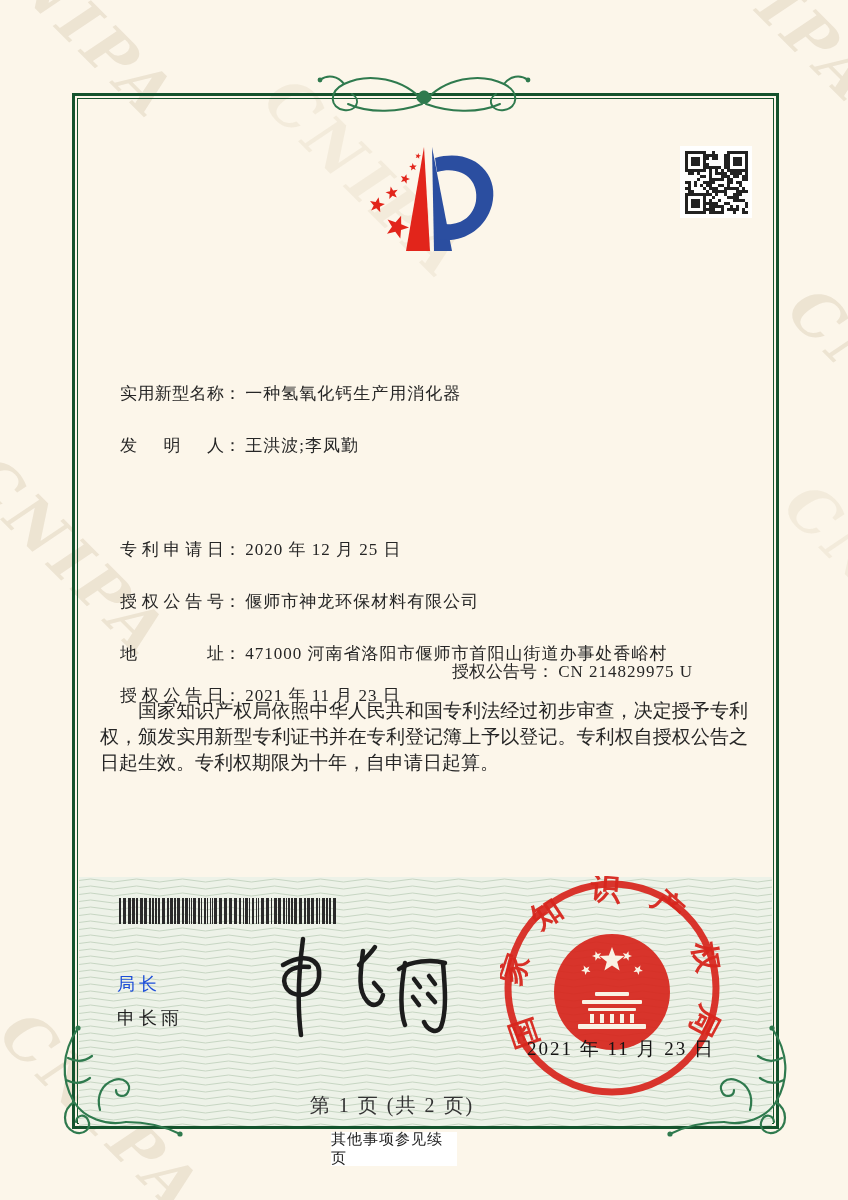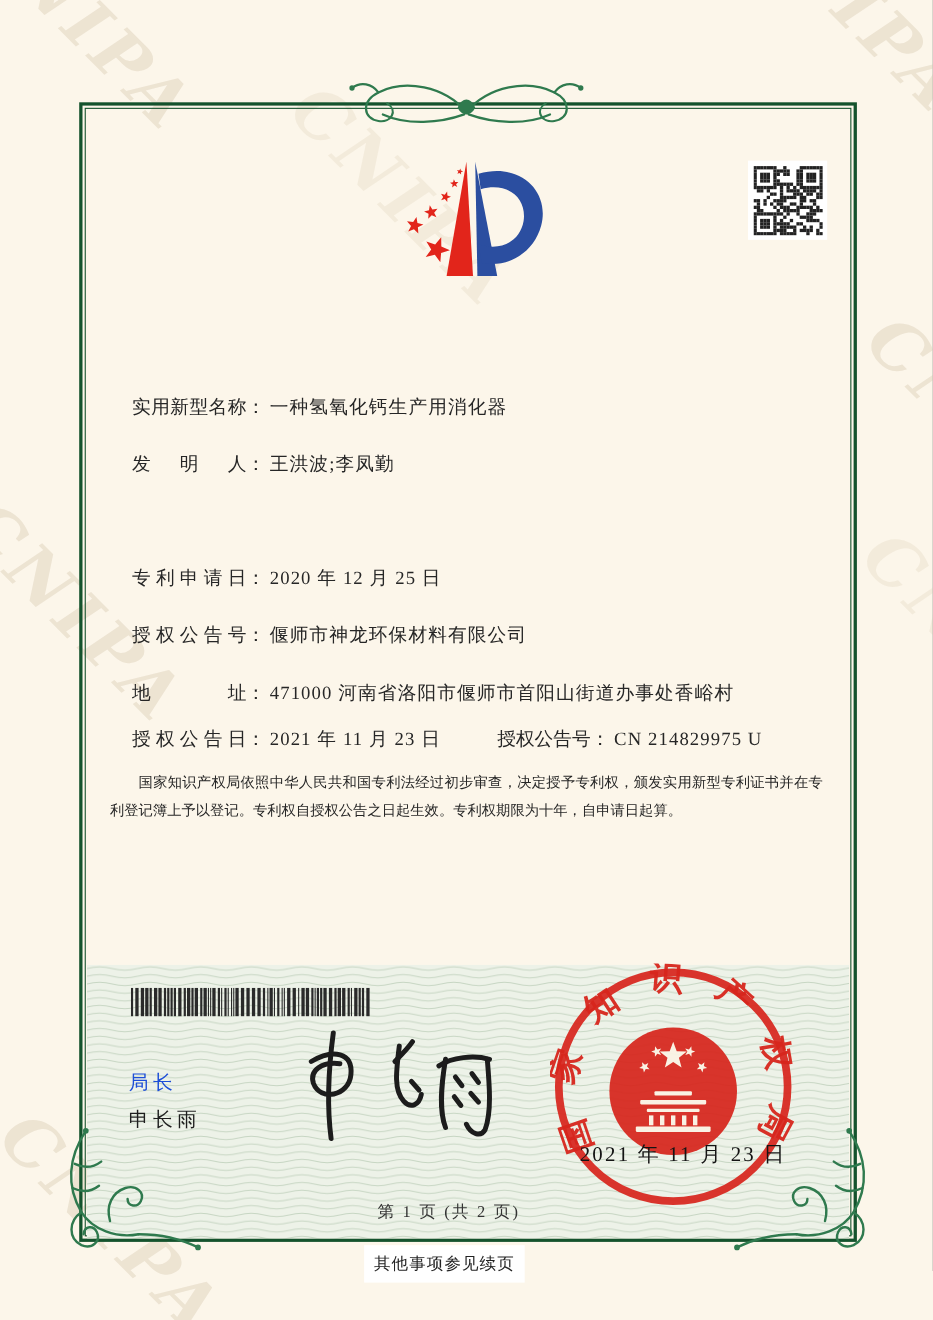--- a/index.html
+++ b/index.html
@@ -58,49 +58,50 @@
   .title{
     position:absolute;left:0;top:250px;width:100%;
     text-align:center;font-size:40px;font-weight:bold;
     letter-spacing:7px;color:#111;
   }
   .frow{position:absolute;left:0;font-size:17px;white-space:nowrap;color:#262626;}
   .flabel{
     display:inline-block;width:104px;
     text-align:justify;text-align-last:justify;
     vertical-align:bottom;
+    margin-top:24px;
   }
   .fcolon{display:inline-block;}
   .fvalue{letter-spacing:1px;}
   .grant2{position:absolute;left:332px;top:0;}
   
   .paras{
     position:absolute;left:100px;top:698px;width:648px;
-    font-size:13px;line-height:26px;text-align:justify;color:#262626;
+    font-size:19px;line-height:26px;text-align:justify;color:#262626;
   }
   .paras p{margin:0;text-indent:2em;}
   
   .barcode{position:absolute;left:119px;top:898px;width:218px;height:26px;}
   
   .role{position:absolute;left:117px;top:972px;font-size:18px;letter-spacing:4px;color:#1d4ed8;}
   .signer{position:absolute;left:117px;top:1006px;font-size:18px;letter-spacing:4px;color:#1e1e1e;}
   .sig{position:absolute;left:247px;top:925px;}
   
   .seal{position:absolute;left:500px;top:876px;}
   .sealdate{
     position:absolute;left:527px;top:1036px;
     font-size:19px;letter-spacing:2px;color:#141414;
   }
   
   .pageno{
-    position:absolute;left:16px;top:1092px;width:784px;
-    text-align:center;font-size:15px;letter-spacing:2px;color:#333;
+    position:absolute;left:0;top:1092px;width:784px;
+    text-align:center;font-size:20px;letter-spacing:2px;color:#333;
   }
   .notebox{
-    position:absolute;left:331px;top:1132px;width:146px;height:34px;
+    position:absolute;left:331px;top:1132px;width:126px;height:34px;
     background:#ffffff;
     display:flex;align-items:center;justify-content:center;
     font-size:15px;letter-spacing:1px;color:#222;
   }
   .ornament{position:absolute;pointer-events:none;}
 </style>
 </head>
 <body>
 
 <div class="page">

